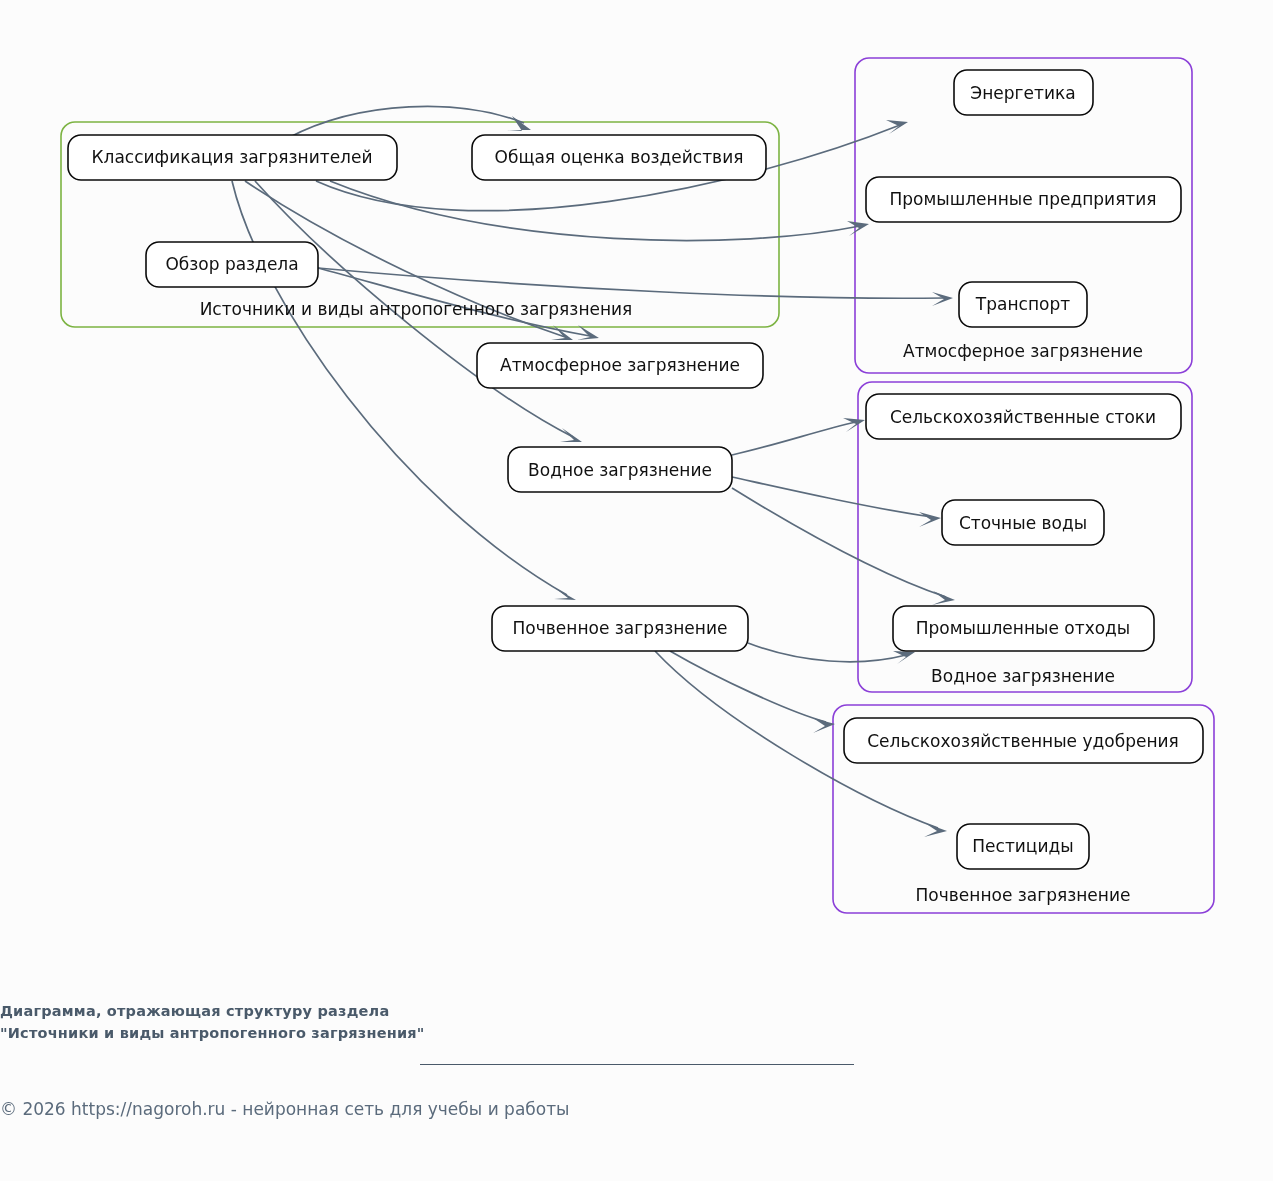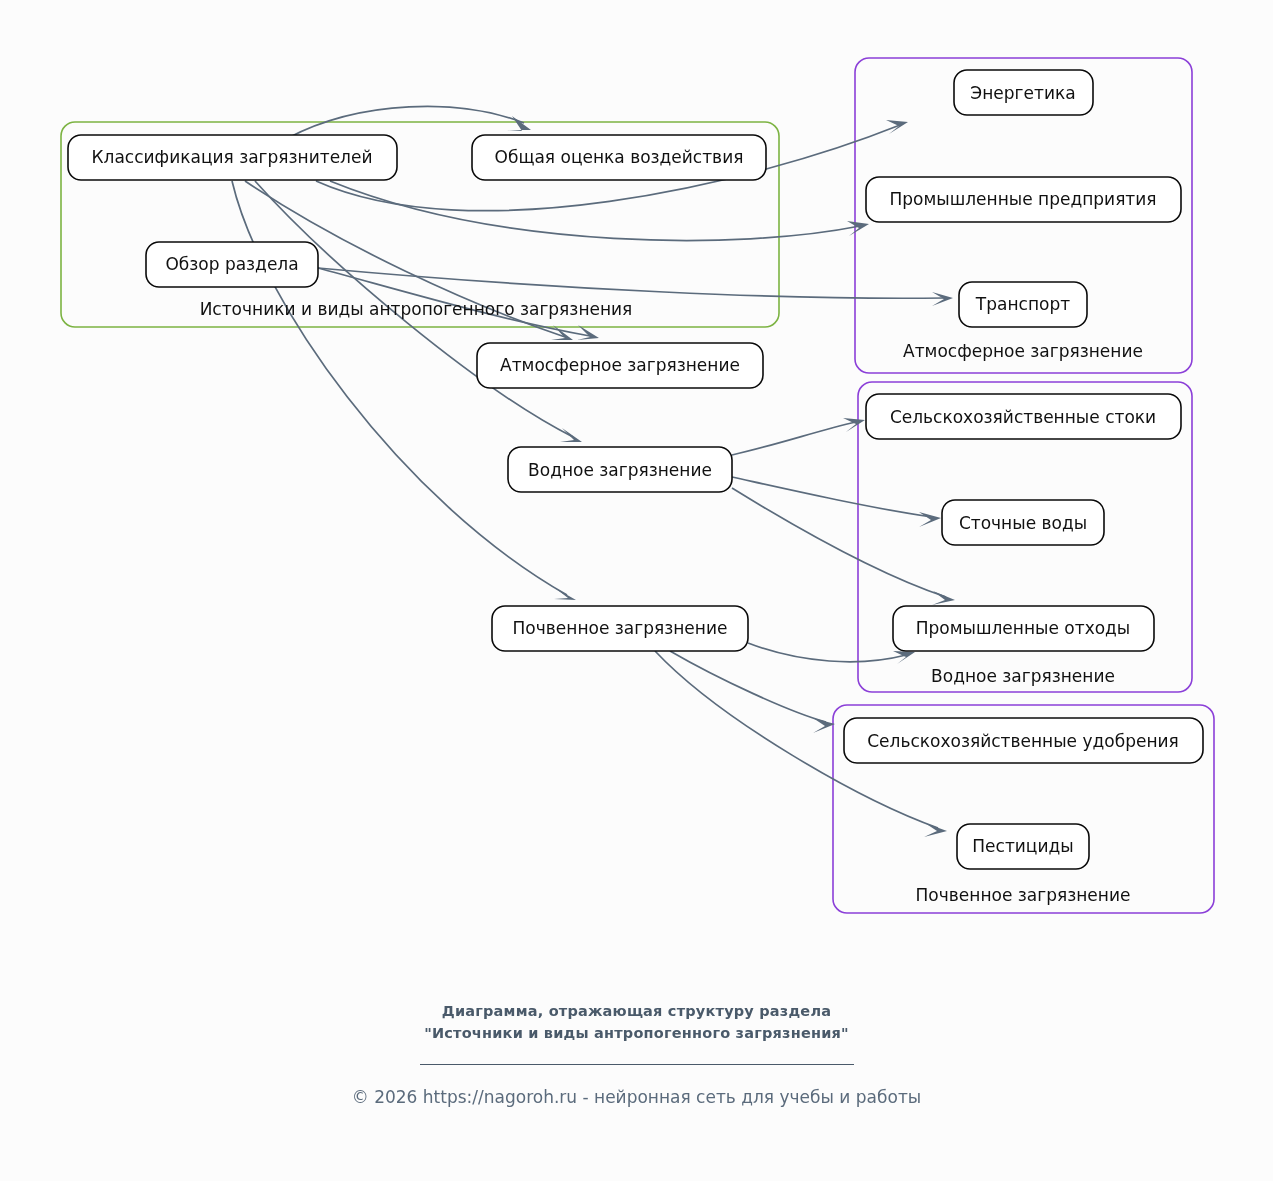--- a/index.html
+++ b/index.html
@@ -59,21 +59,20 @@
   }
   .edge-arrow {
     fill: #5b6b7c;
     stroke: none;
   }
   .footer {
     position: absolute;
     left: 0;
     right: 0;
     top: 1000px;
-    text-align: center;
   }
   .footer-title {
     font-family: "DejaVu Sans", sans-serif;
     font-size: 14.5px;
     font-weight: bold;
     color: #4a5a6a;
     line-height: 1.55;
     letter-spacing: 0.2px;
   }
   .footer-title .line {
@@ -82,21 +81,21 @@
   .footer-divider {
     width: 434px;
     height: 1px;
     background: #4a5a6a;
     margin: 19px auto 0 auto;
   }
   .footer-credit {
     font-family: "DejaVu Sans", sans-serif;
     font-size: 17px;
     color: #5b6b7c;
-    margin-top: 22px;
+    margin-top: 34px;
   }
 </style>
 </head>
 <body>
 
 <div id="diagram-root">
 
   <svg class="graph" viewBox="0 0 1273 1181">
     <g id="clusters-layer">
         <rect x="61" y="122" width="718" height="205" rx="14" ry="14" class="cluster-rect" stroke="#7cb342"></rect>

